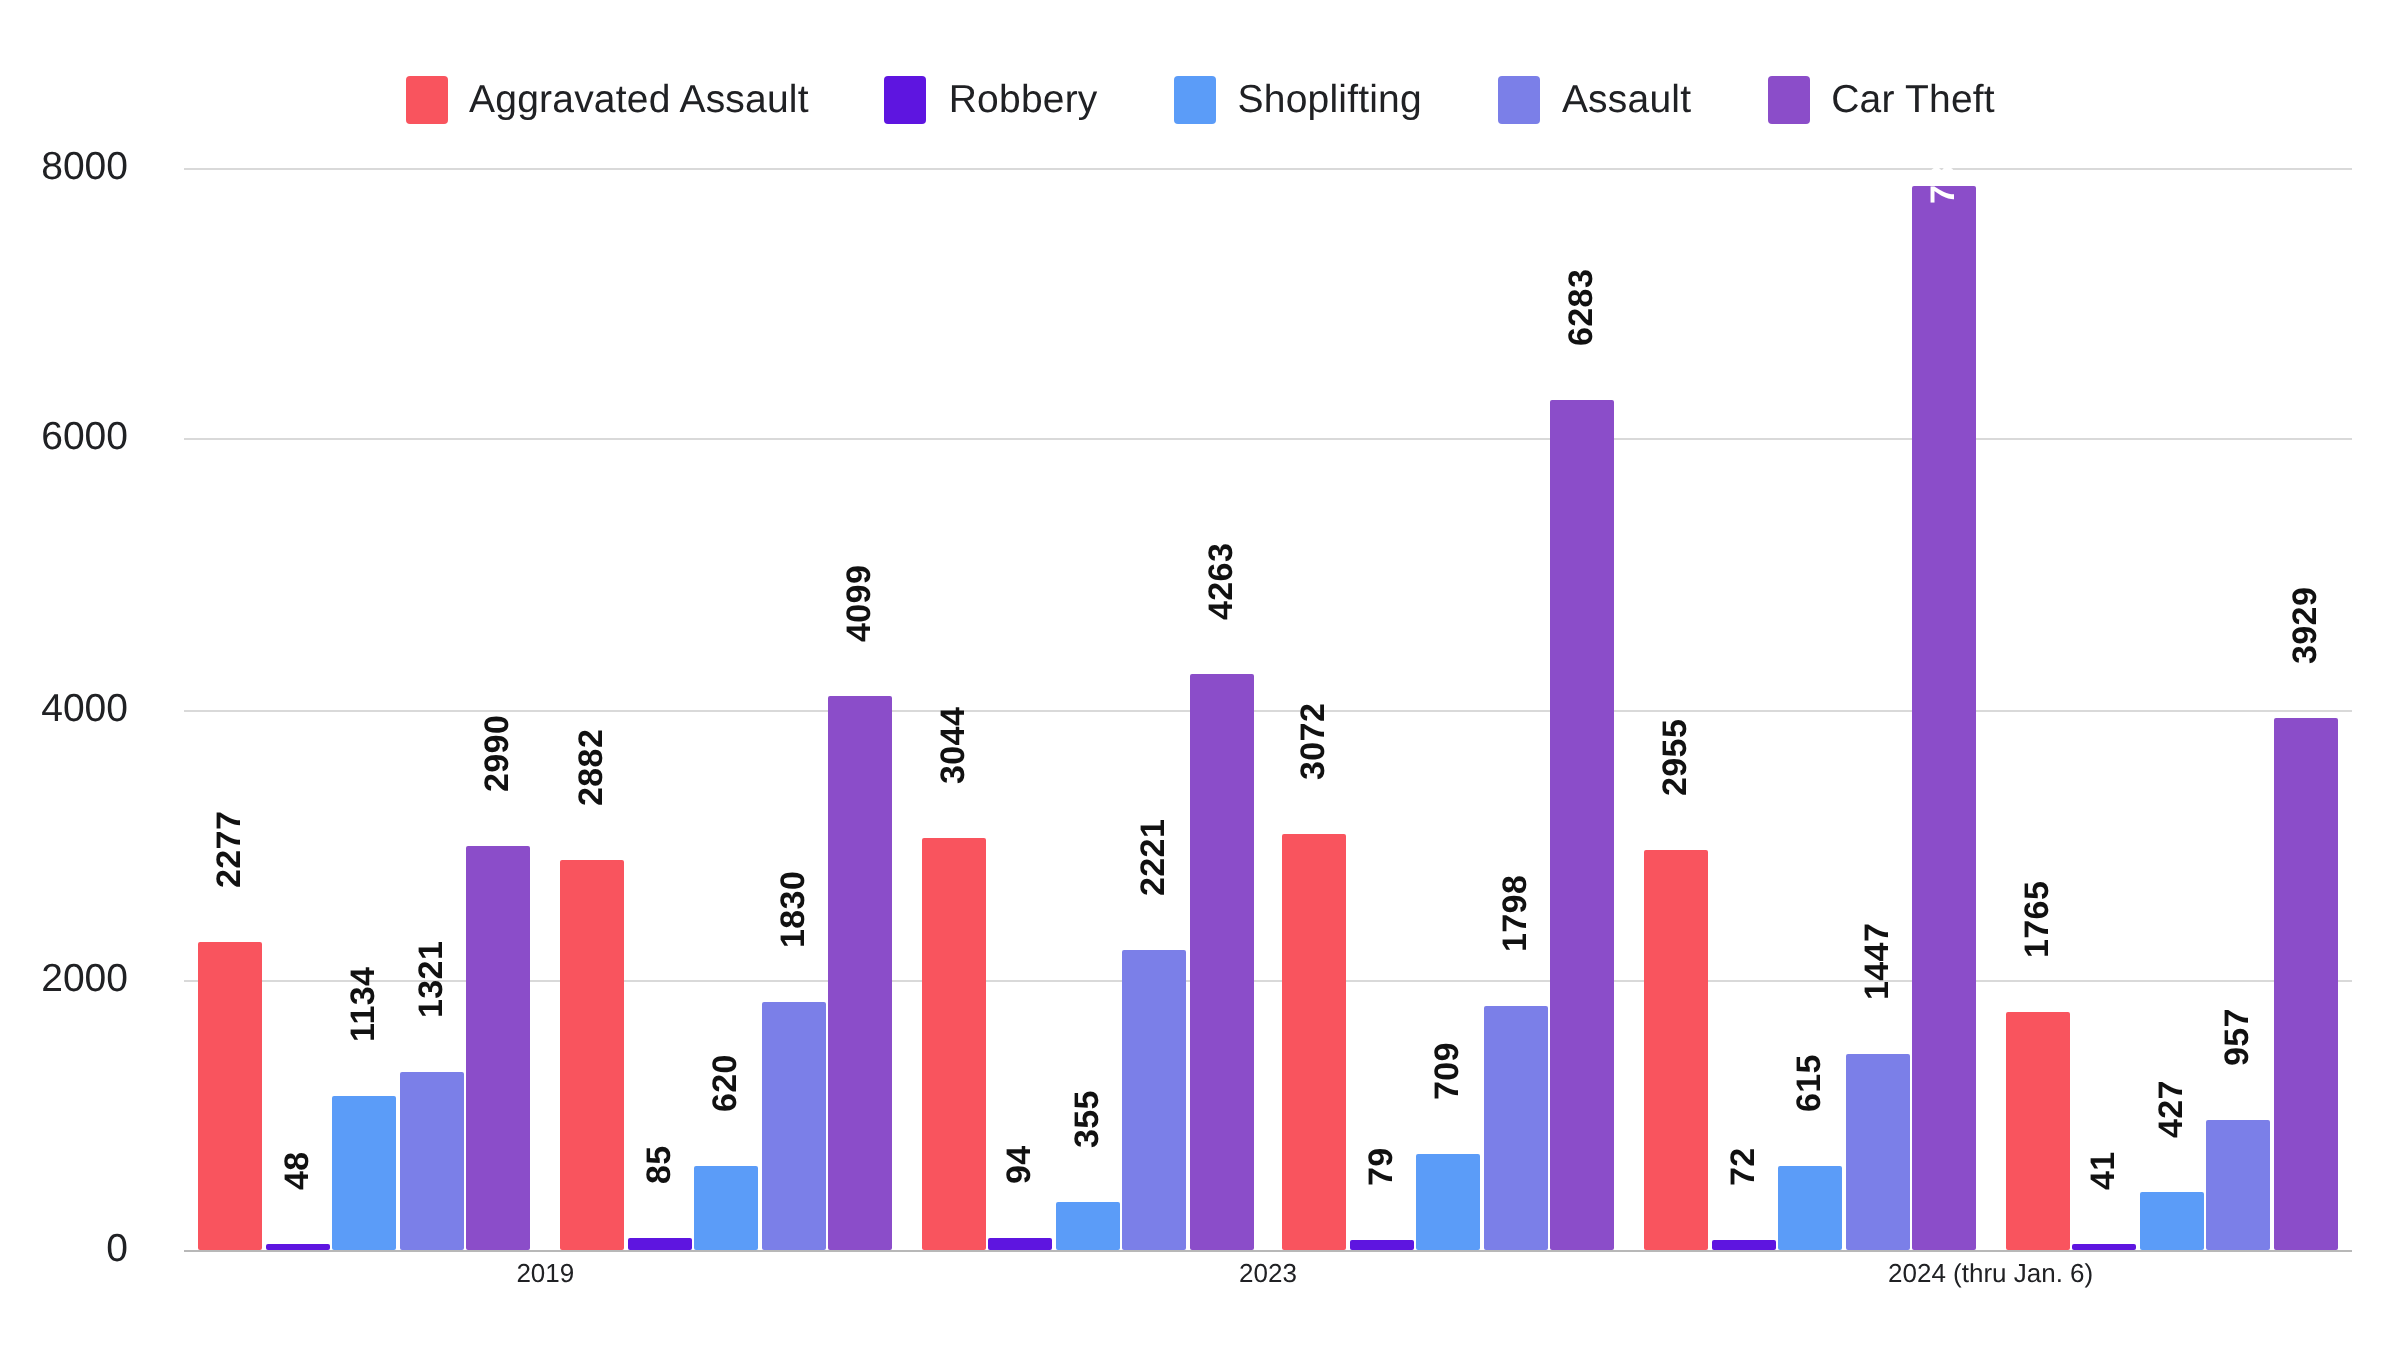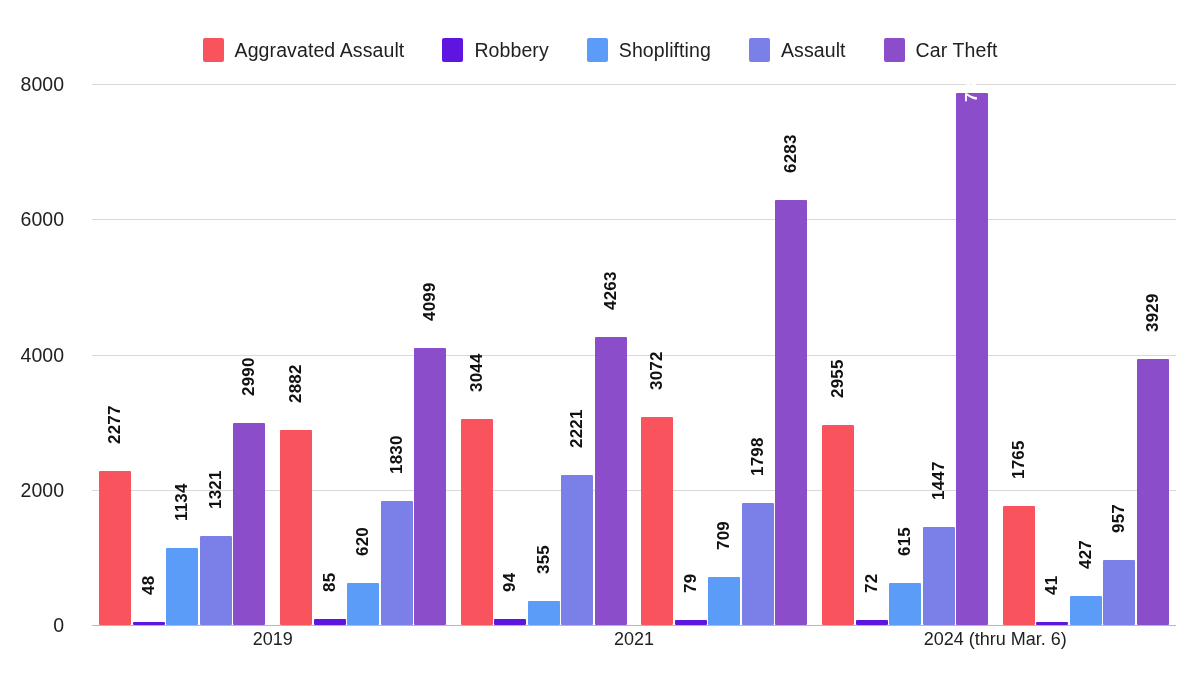--- a/index.html
+++ b/index.html
@@ -143,21 +143,21 @@
     position: absolute;
     left: 92px;
     top: 629px;
     width: 1084px;
     height: 30px;
     display: flex;
   }
   .xtick {
     flex: 1 1 0;
     text-align: center;
-    font-size: 18px;
+    font-size: 13px;
     color: #202124;
     white-space: nowrap;
   }
 </style>
 </head>
 <body>
 
 <div id="chart-root">
 
   <div id="legend">
@@ -359,17 +359,17 @@
             <div class="bar" title="Car Theft 2024 (thru Aug. 6): 3929" style="height: 265.699px; background: rgb(139, 77, 201);">
               <span class="bar-value outside">3929</span>
             </div>
           </div>
         </div>
       </div>
   </div>
 
   <div id="xaxis">
       <div class="xtick">2019</div>
-      <div class="xtick">2021</div>
-      <div class="xtick">2024 (thru Mar. 6)</div>
+      <div class="xtick">2023</div>
+      <div class="xtick">2024 (thru Jan. 6)</div>
     </div>
 
 </div>
 
 </body></html>

